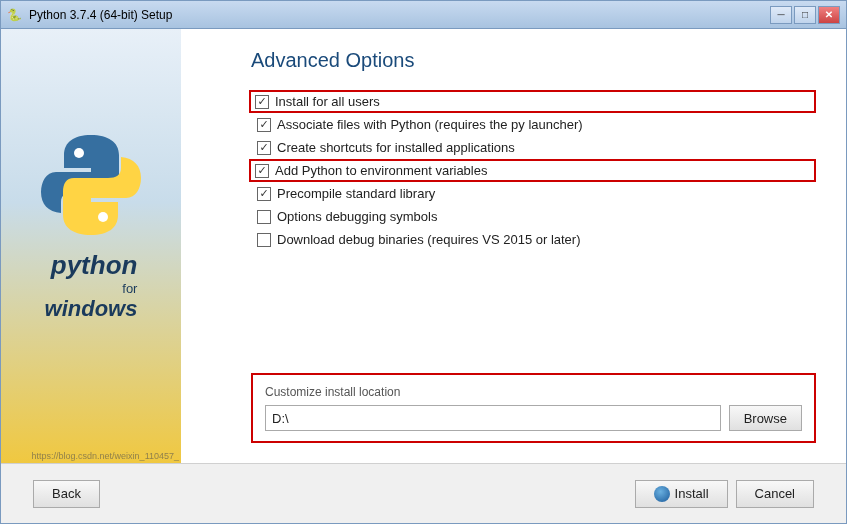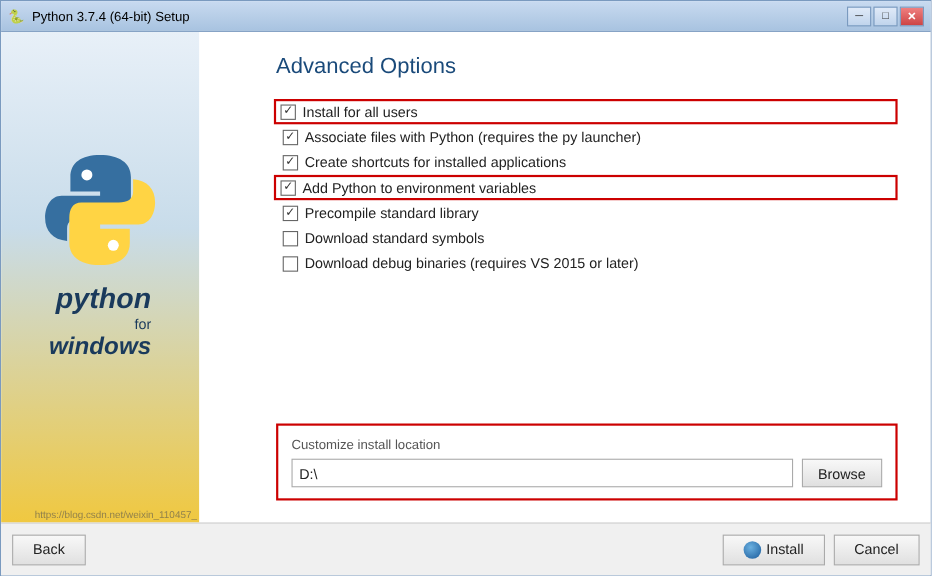--- a/index.html
+++ b/index.html
@@ -227,26 +227,26 @@
       padding: 0 14px;
       border: 1px solid #aaa;
       background: linear-gradient(to bottom, #f8f8f8, #e0e0e0);
       font-size: 13px;
       cursor: pointer;
       color: #222;
     }
 
     
     .button-bar {
-      height: 48px;
+      height: 60px;
       border-top: 1px solid #d0d0d0;
       background: #f0f0f0;
       display: flex;
       align-items: center;
-      padding: 0 10px;
+      padding: 0 32px;
       gap: 8px;
     }
 
     .bottom-btn {
       height: 28px;
       padding: 0 18px;
       border: 1px solid #aaa;
       background: linear-gradient(to bottom, #f8f8f8, #e0e0e0);
       font-size: 13px;
       cursor: pointer;
@@ -357,21 +357,21 @@
           <span class="option-label">Add Python to environment variables</span>
         </div>
 
         <div class="option-item">
           <div class="checkbox checked"></div>
           <span class="option-label">Precompile standard library</span>
         </div>
 
         <div class="option-item">
           <div class="checkbox unchecked"></div>
-          <span class="option-label">Download standard symbols</span>
+          <span class="option-label">Options debugging symbols</span>
         </div>
 
         <div class="option-item">
           <div class="checkbox unchecked"></div>
           <span class="option-label">Download debug binaries (requires VS 2015 or later)</span>
         </div>
       </div>
 
       <div class="install-location">
         <div class="install-location-label">Customize install location</div>

